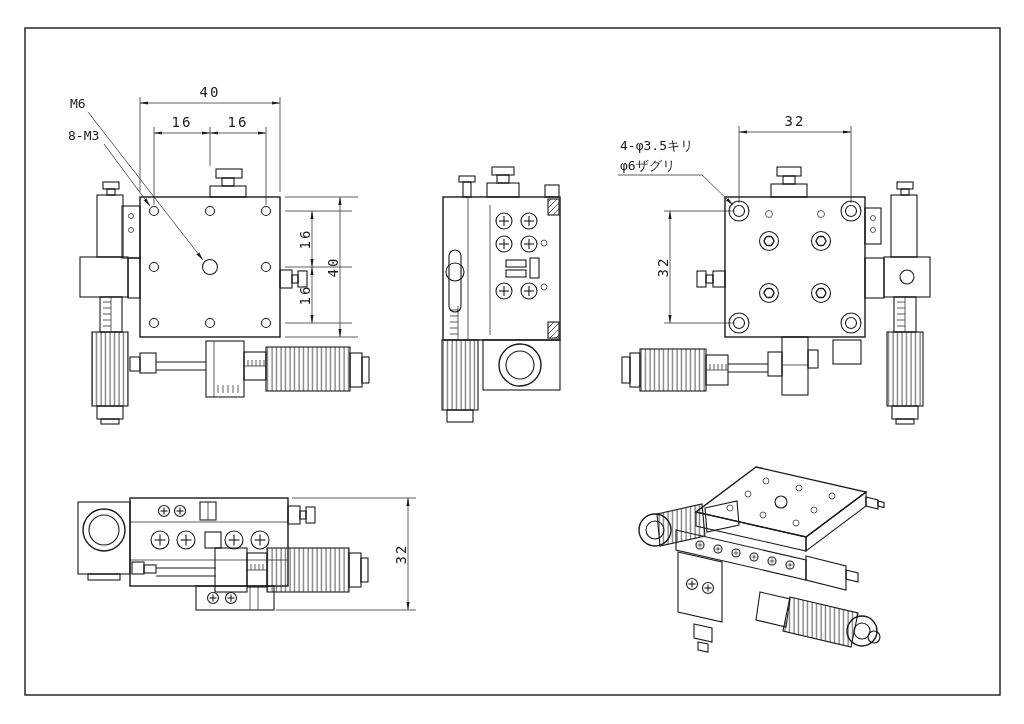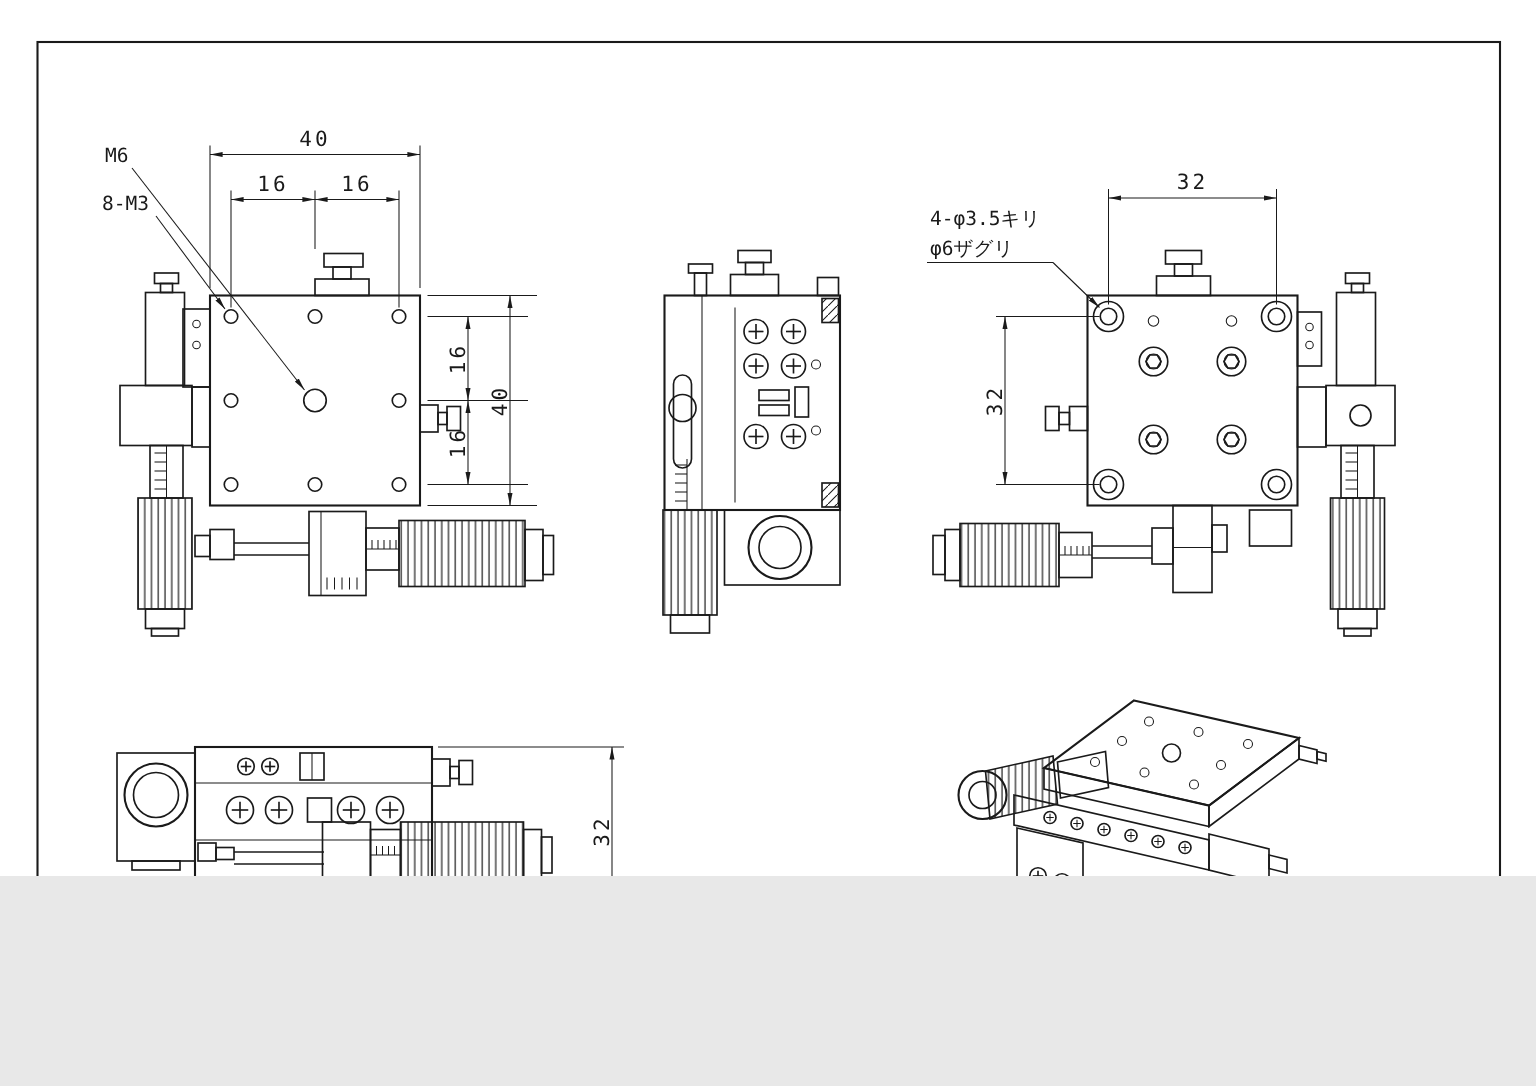--- a/index.html
+++ b/index.html
@@ -1,16 +1,16 @@
 <!DOCTYPE html>
 <html><head>
 <meta charset="utf-8">
 <style>
   html,body{margin:0;padding:0;background:#e8e8e8;}
-  #page{position:relative;width:1024px;height:584px;background:#ffffff;overflow:hidden;
+  #page{position:relative;width:1024px;height:724px;background:#ffffff;overflow:hidden;
         font-family:"DejaVu Sans Mono","Liberation Mono",monospace;}
   svg{position:absolute;left:0;top:0;}
   .o{stroke:#1a1a1a;fill:none;stroke-width:1.1;}
   .b{stroke:#1a1a1a;fill:none;stroke-width:1.4;}
   .t{stroke:#1a1a1a;fill:none;stroke-width:0.7;}
   .k{stroke:#1a1a1a;stroke-width:1.1;}
   text.d{font:14px "DejaVu Sans Mono","Liberation Mono",monospace;fill:#1a1a1a;letter-spacing:2px;}
   text.l{font:13px "DejaVu Sans Mono","Liberation Mono",monospace;fill:#1a1a1a;}
 </style>
 </head>

